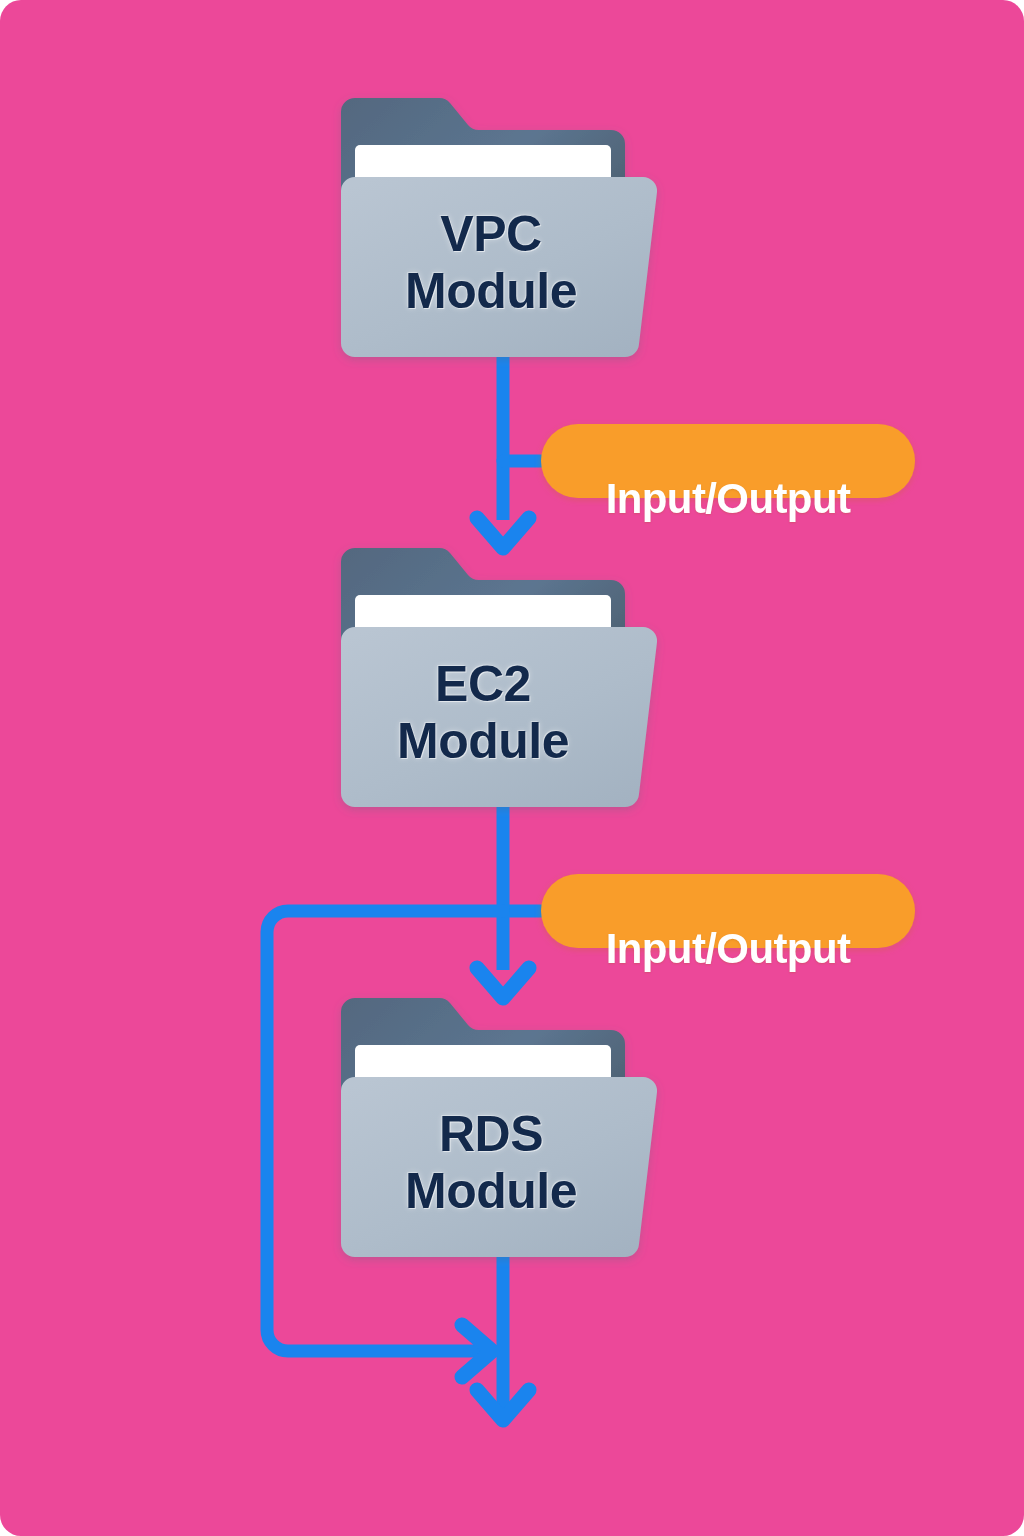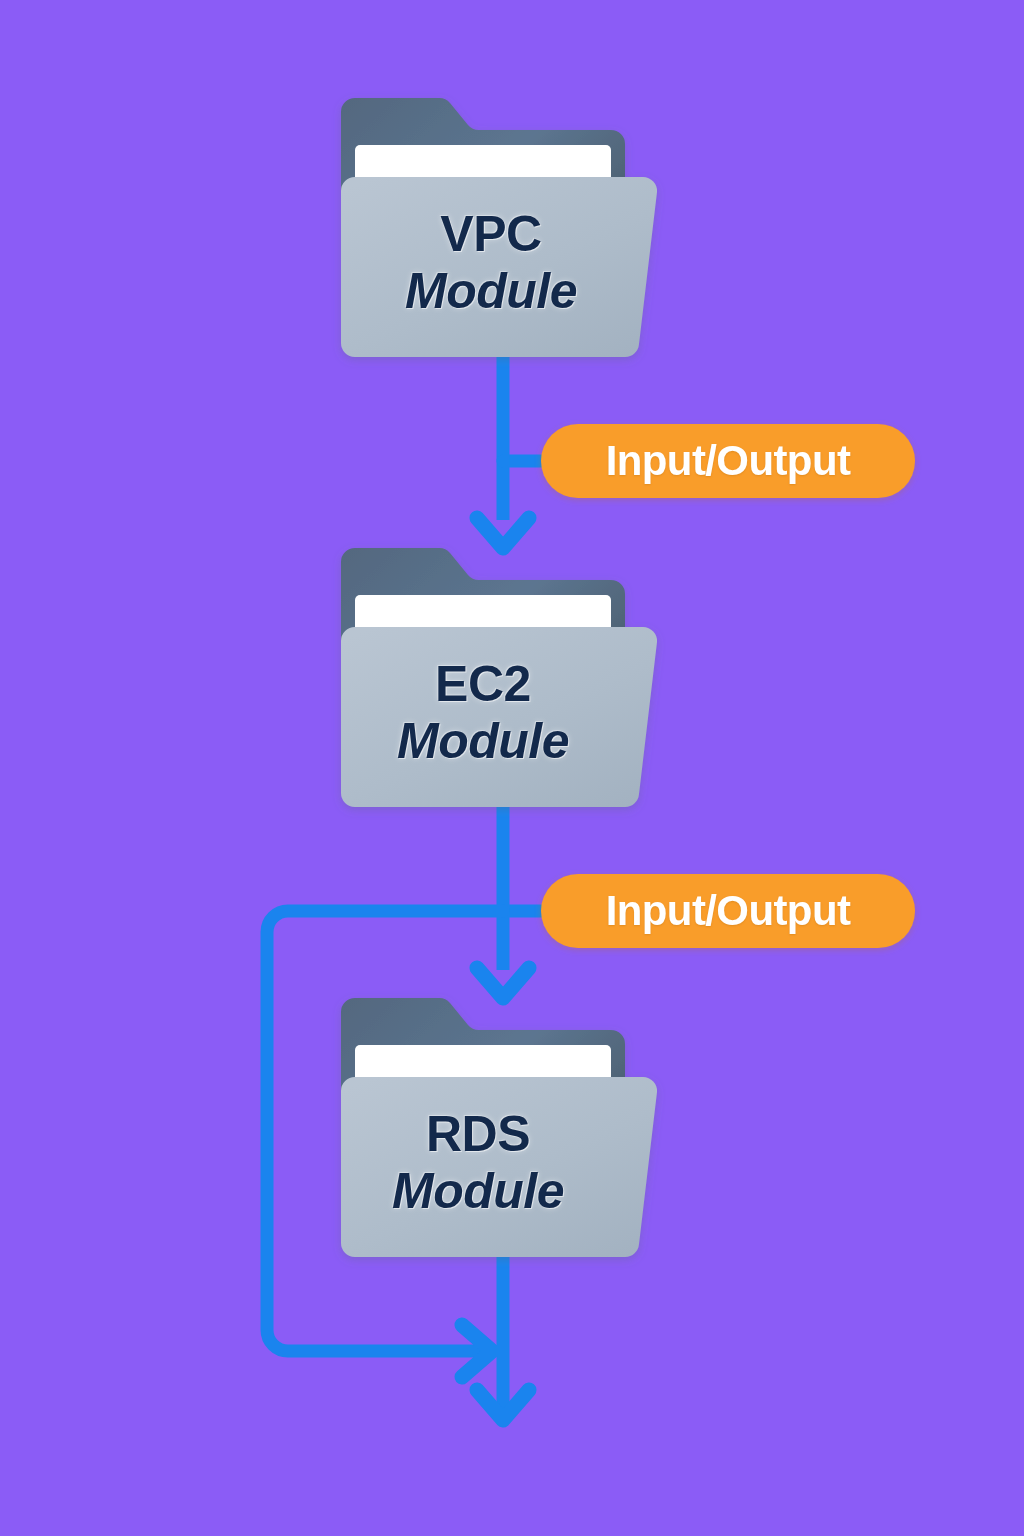--- a/index.html
+++ b/index.html
@@ -8,22 +8,23 @@
     padding: 0;
     background: #ffffff;
   }
   body {
     font-family: "Liberation Sans", "DejaVu Sans", sans-serif;
   }
   #stage {
     position: relative;
     width: 1024px;
     height: 1536px;
-    background: #8b5cf6;
+    background: #ec4899;
     overflow: hidden;
+    border-radius: 21px;
   }
   #diagram-svg {
     position: absolute;
     left: 0;
     top: 0;
     width: 1024px;
     height: 1536px;
     display: block;
   }
   .folder-label {
@@ -36,33 +37,33 @@
     font-size: 50px;
     text-shadow:
        1px  1px 0 rgba(255,255,255,0.55),
       -1px -1px 0 rgba(255,255,255,0.35),
        0 0 6px rgba(255,255,255,0.45);
     pointer-events: none;
     user-select: none;
   }
   .folder-label .line2 {
     display: block;
-    font-style: italic;
   }
   .pill-label {
     position: absolute;
     display: flex;
     align-items: center;
     justify-content: center;
     color: #ffffff;
     font-weight: bold;
     font-size: 42px;
     letter-spacing: -0.6px;
     text-shadow: 0 1px 2px rgba(160,90,0,0.25);
     user-select: none;
+    margin-top: 38px;
   }
 </style>
 </head>
 <body>
 
 <div id="stage">
 
   <svg id="diagram-svg" viewBox="0 0 1024 1536" xmlns="http://www.w3.org/2000/svg">
     <defs>
       <linearGradient id="gradBack" x1="0" y1="0" x2="1" y2="0.6">
@@ -137,21 +138,21 @@
   <div class="folder-label" style="left:341px; top:206px; width:300px;">
     <span>VPC</span>
     <span class="line2">Module</span>
   </div>
 
   <div class="folder-label" style="left:333px; top:656px; width:300px;">
     <span>EC2</span>
     <span class="line2">Module</span>
   </div>
 
-  <div class="folder-label" style="left:328px; top:1106px; width:300px;">
+  <div class="folder-label" style="left:341px; top:1106px; width:300px;">
     <span>RDS</span>
     <span class="line2">Module</span>
   </div>
 
   <div class="pill-label" style="left:541px; top:424px; width:374px; height:74px;">Input/Output</div>
 
   <div class="pill-label" style="left:541px; top:874px; width:374px; height:74px;">Input/Output</div>
 
 </div>
 

